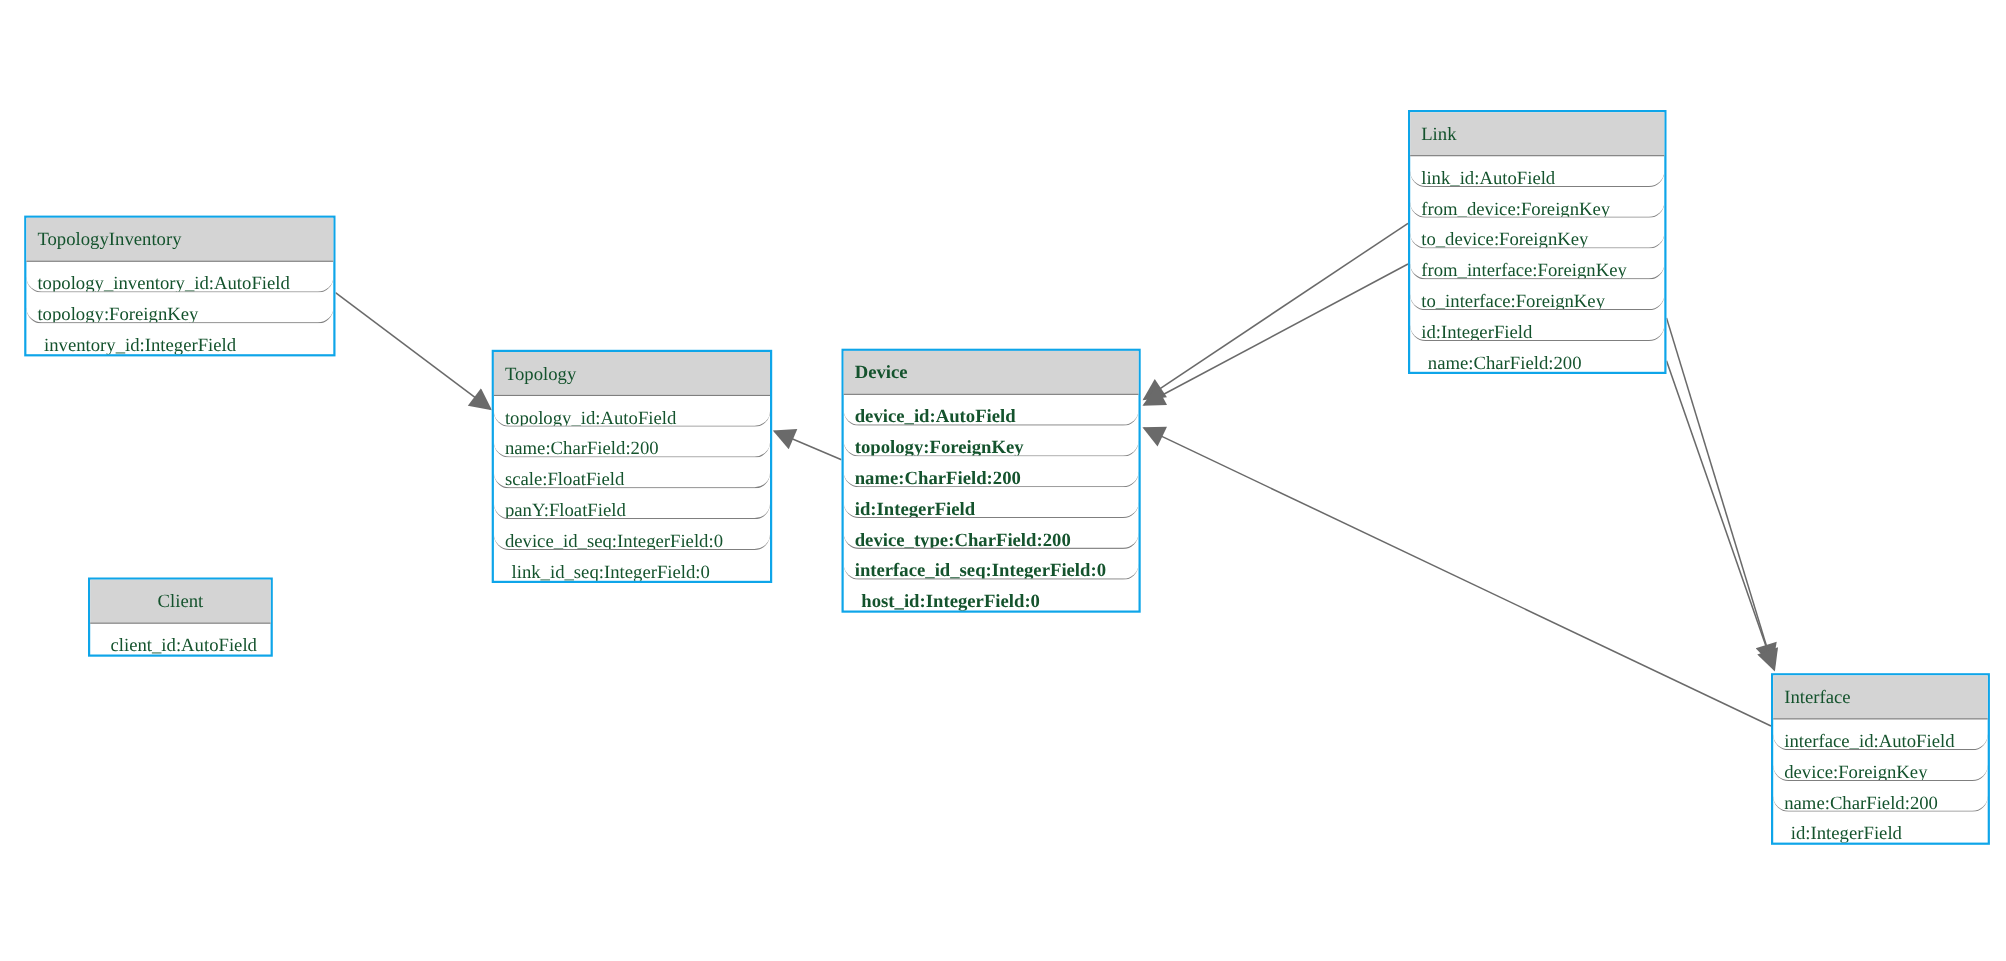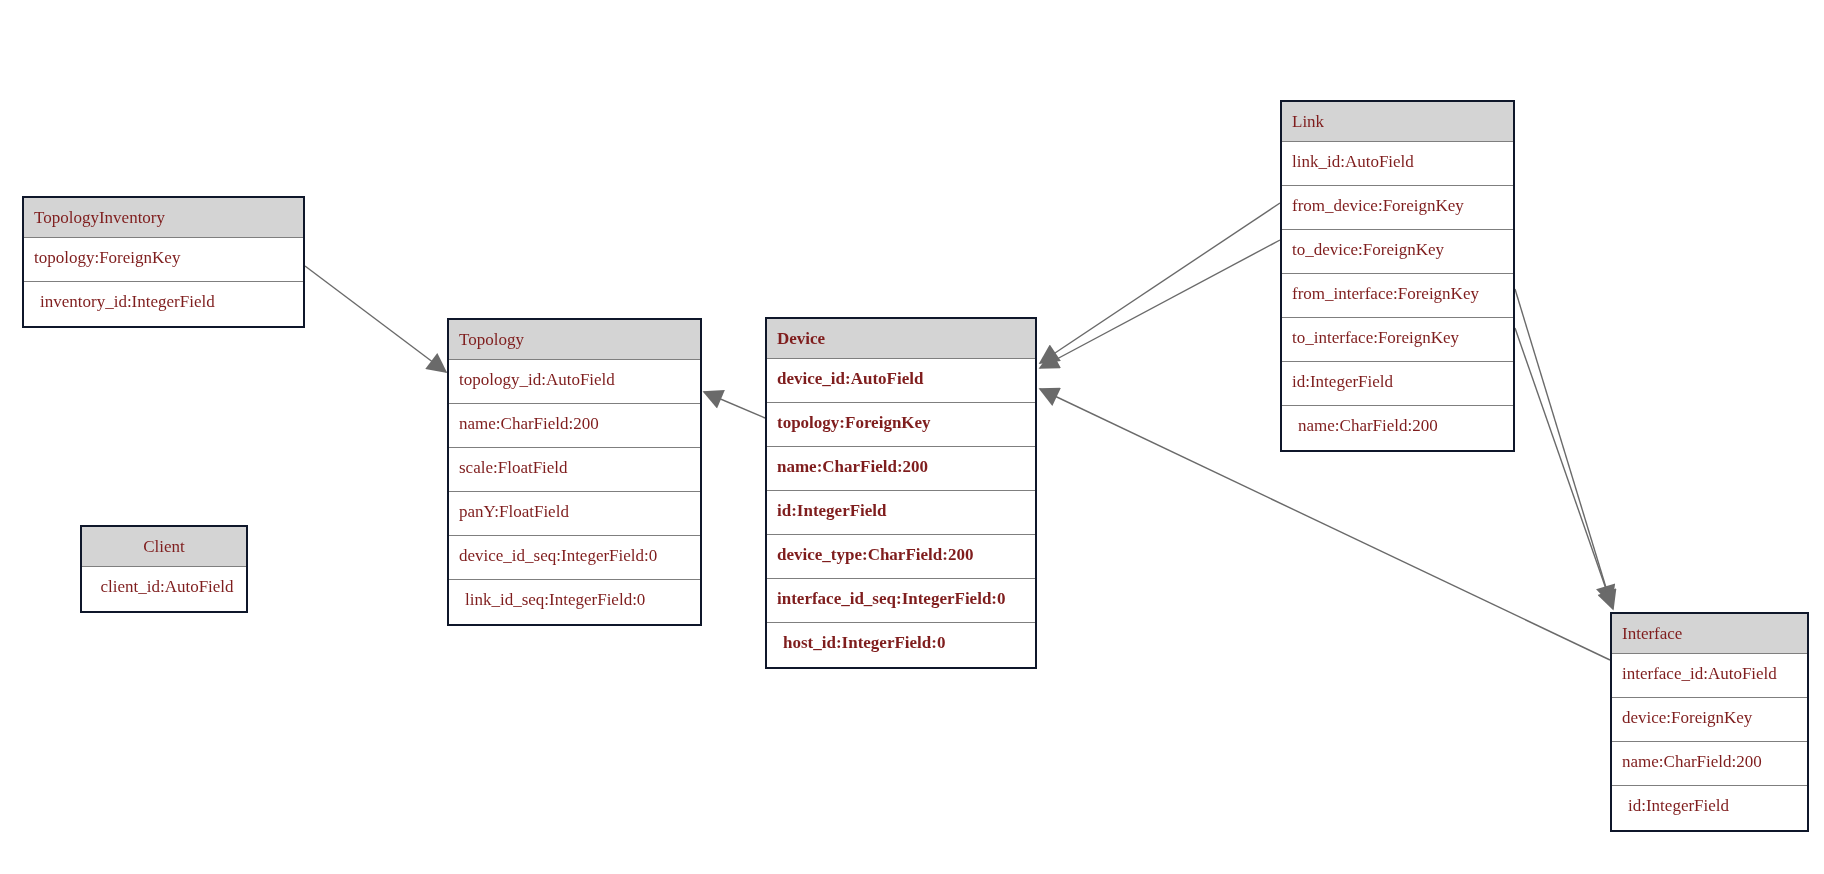--- a/index.html
+++ b/index.html
@@ -13,43 +13,44 @@
     background: #ffffff;
     overflow: hidden;
   }
   #wires {
     position: absolute; left: 0; top: 0; z-index: 1;
   }
   .entity {
     position: absolute;
     z-index: 2;
     background: #ffffff;
-    border: 2px solid #0f172a;
+    border: 2px solid #0ea5e9;
     box-sizing: border-box;
-    color: #7f1d1d;
+    color: #14532d;
     font-size: 17px;
   }
   .ent-header {
     height: 40px;
     line-height: 40px;
     padding: 0 10px;
     background: #d4d4d4;
     border-bottom: 1px solid #7f7f7f;
     box-sizing: border-box;
     white-space: nowrap;
     overflow: hidden;
   }
   .ent-row {
-    height: 44px;
+    height: 28px;
     line-height: 40px;
     padding: 0 10px;
     border-bottom: 1px solid #7f7f7f;
     box-sizing: border-box;
     white-space: nowrap;
     overflow: hidden;
+    border-radius: 20px;
   }
   .entity .ent-row:last-child { border-bottom: none; padding-left: 16px; }
 
   
   #ent-topology_inventory { left: 22px;   top: 163px; width: 283px; margin-top: 33px; }
   #ent-topology           { left: 447px;  top: 318px; width: 255px; }
   #ent-client             { left: 80px;   top: 525px; width: 168px; text-align: center; }
   #ent-device             { left: 765px;  top: 317px; width: 272px; font-weight: bold; }
   #ent-link               { left: 1280px; top: 100px; width: 235px; }
   #ent-interface          { left: 1610px; top: 568px; width: 199px; margin-top: 44px; }
@@ -71,20 +72,21 @@
       <line x1="1280" y1="203" x2="1040" y2="363" marker-end="url(#arrow)"></line>
       <line x1="1280" y1="240" x2="1040" y2="368" marker-end="url(#arrow)"></line>
       <line x1="1610" y1="660" x2="1040" y2="389" marker-end="url(#arrow)"></line>
       <line x1="1515" y1="289" x2="1611" y2="604" marker-end="url(#arrow)"></line>
       <line x1="1515" y1="328" x2="1613" y2="609" marker-end="url(#arrow)"></line>
     </g>
   </svg>
 
   <div id="ent-topology_inventory" class="entity">
       <div class="ent-header">TopologyInventory</div>
+      <div class="ent-row">topology_inventory_id:AutoField</div>
       <div class="ent-row">topology:ForeignKey</div>
       <div class="ent-row">inventory_id:IntegerField</div>
     </div>
   <div id="ent-topology" class="entity">
       <div class="ent-header">Topology</div>
       <div class="ent-row">topology_id:AutoField</div>
       <div class="ent-row">name:CharField:200</div>
       <div class="ent-row">scale:FloatField</div>
       <div class="ent-row">panY:FloatField</div>
       <div class="ent-row">device_id_seq:IntegerField:0</div>

